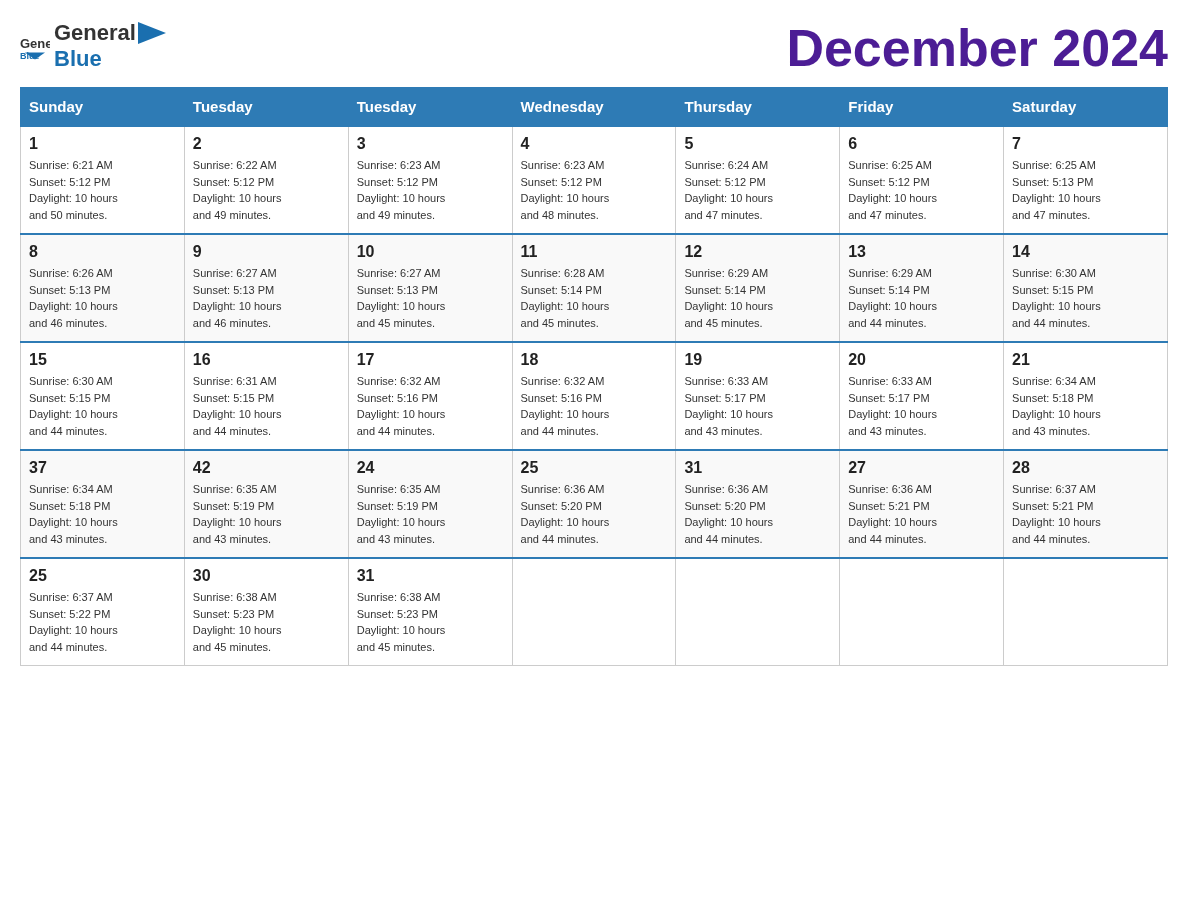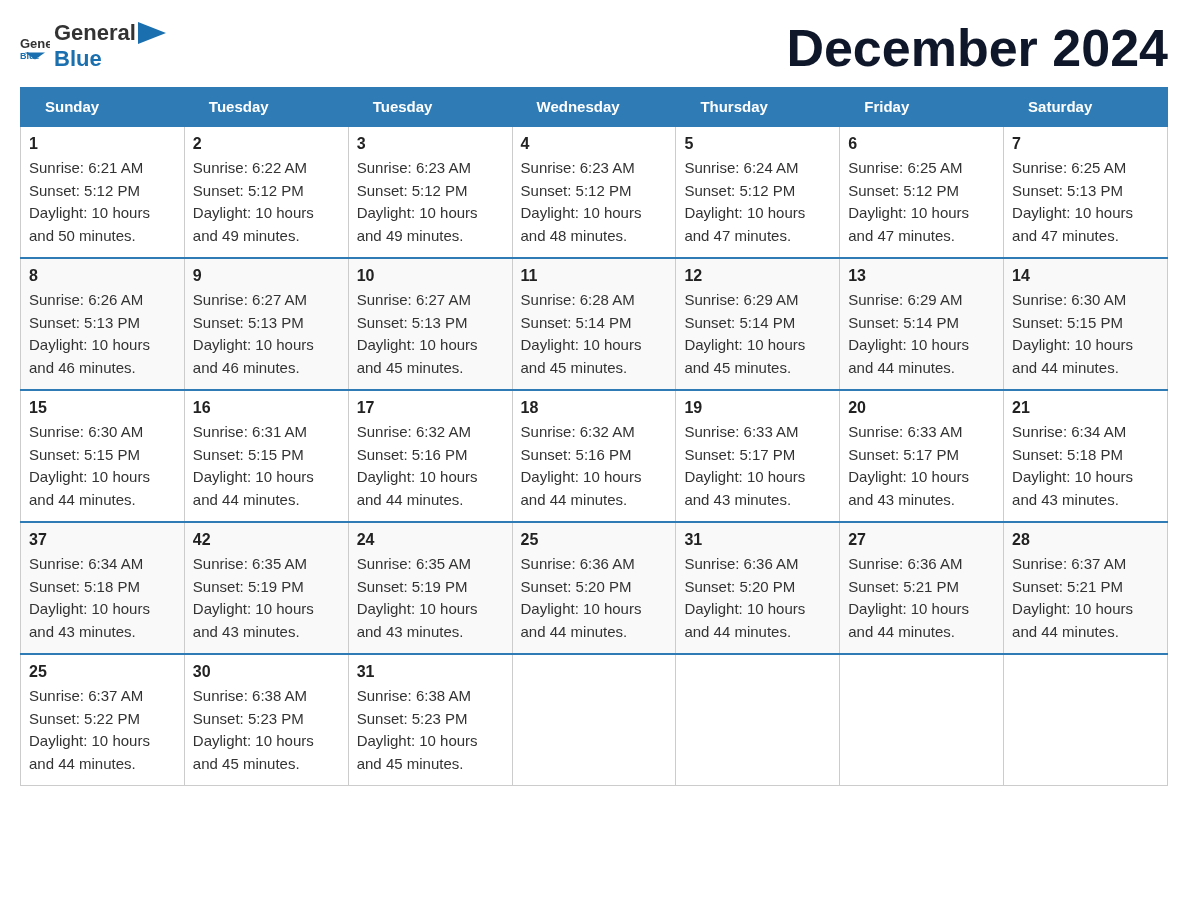--- a/index.html
+++ b/index.html
@@ -34,37 +34,37 @@
     .logo-icon {
       width: 30px;
       height: 30px;
     }
     .title-block {
       text-align: right;
     }
     .month-title {
       font-size: 52px;
       font-weight: bold;
-      color: #0f172a;
+      color: #4c1d95;
       line-height: 1.1;
     }
     .location-title {
       font-size: 20px;
       color: #444;
       margin-top: 4px;
     }
     table {
       width: 100%;
       border-collapse: collapse;
       table-layout: fixed;
     }
     thead tr th {
       background-color: #2e7bb5;
       color: #ffffff;
-      padding: 10px 24px;
+      padding: 10px 8px;
       font-size: 15px;
       font-weight: bold;
       text-align: left;
       border: 1px solid #2e7bb5;
     }
     tbody tr td {
       vertical-align: top;
       padding: 8px 8px 10px 8px;
       border: 1px solid #cccccc;
       border-top: 2px solid #2e7bb5;
@@ -73,21 +73,21 @@
       min-height: 90px;
     }
     .day-number {
       font-size: 16px;
       font-weight: bold;
       color: #222;
       margin-bottom: 4px;
       display: block;
     }
     .day-info {
-      font-size: 15px;
+      font-size: 11px;
       line-height: 1.5;
       color: #333;
     }
     tbody tr:nth-child(odd) td {
       background-color: #ffffff;
     }
     tbody tr:nth-child(even) td {
       background-color: #f9f9f9;
     }
     .empty-cell {

